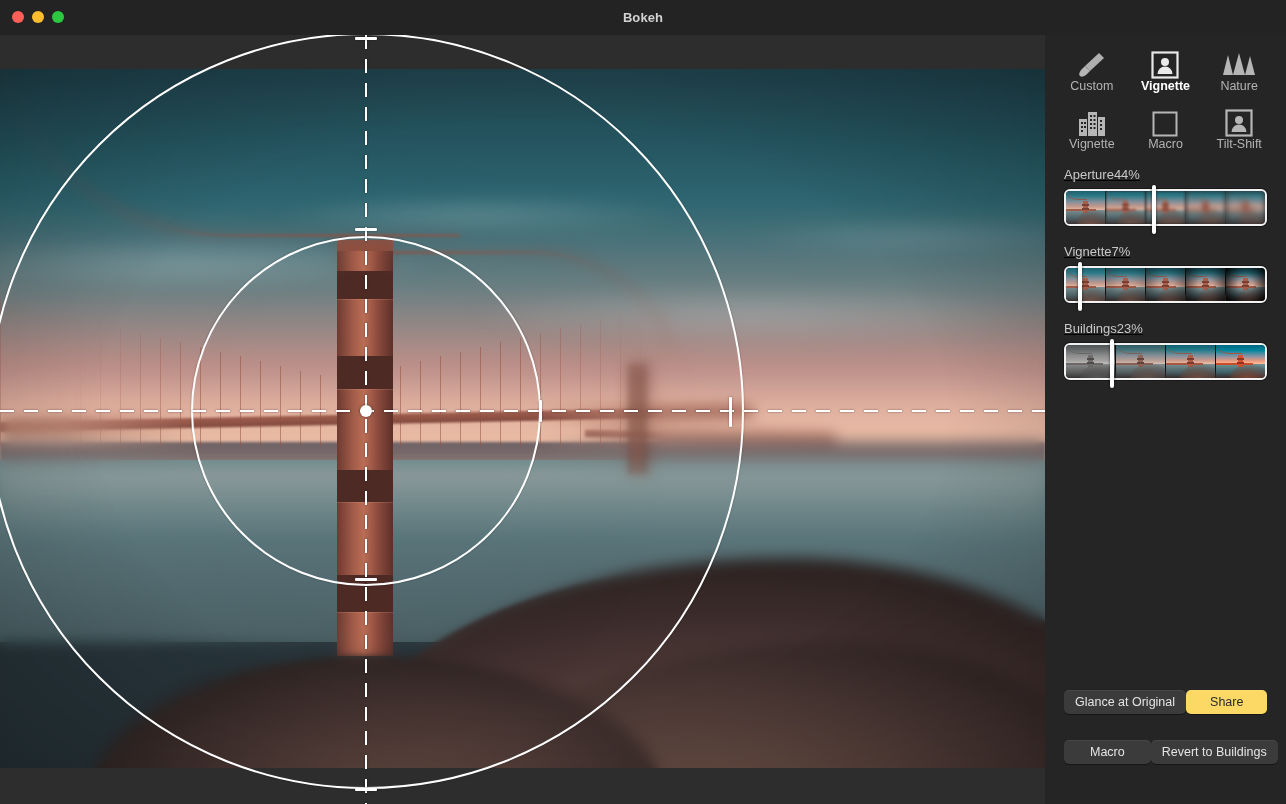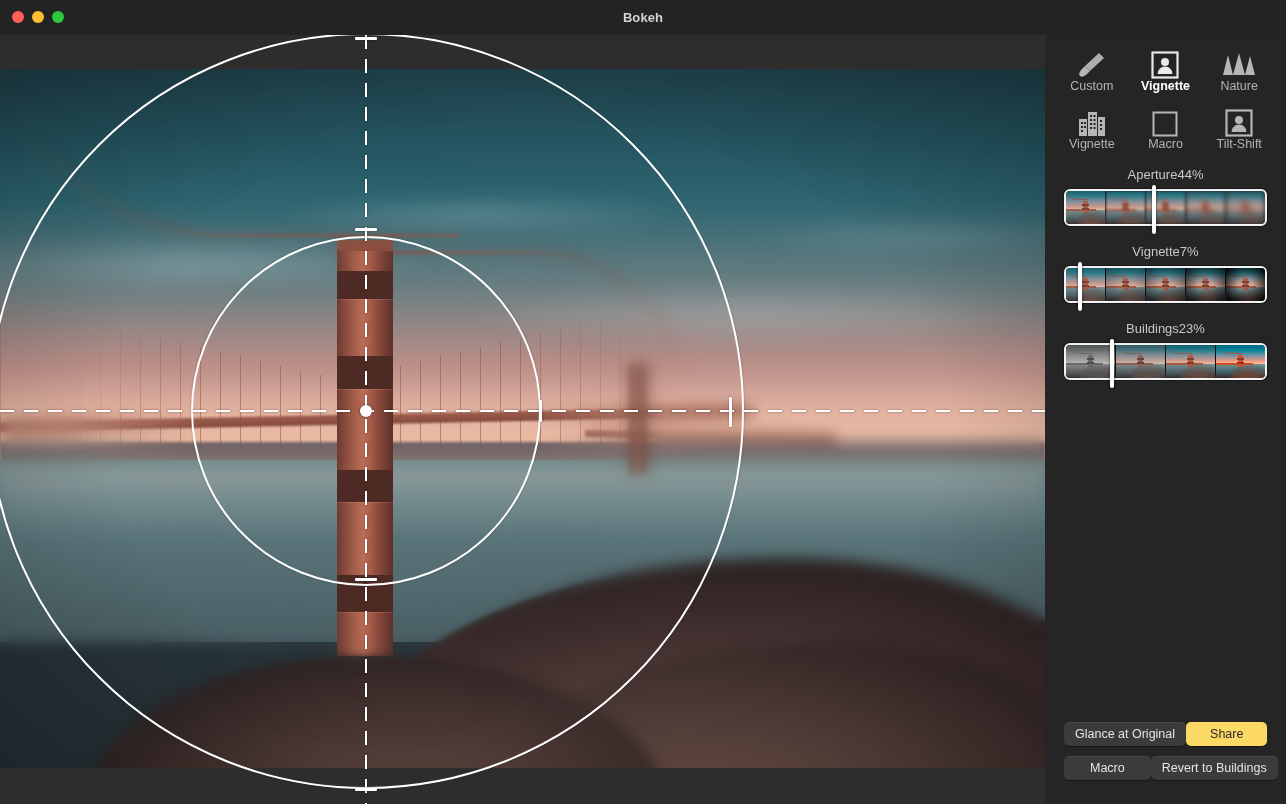--- a/index.html
+++ b/index.html
@@ -221,22 +221,23 @@
     color:#b6b6b6;
   }
   .preset .plabel { font-size:12.5px; color:#b3b3b3; }
   .preset.active .plabel { color:#ffffff; font-weight:bold; }
   .preset.active .glyph { color:#e9e9e9; }
 
   
   .sliders { padding:10px 19px 0 19px; }
   .slider-block { margin-bottom:18px; }
   .slider-head {
-    display:flex; justify-content:center; align-items:baseline;
+    display:flex; justify-content:flex-start; align-items:baseline;
     margin-bottom:7px;
+    text-decoration:underline;
   }
   .slider-label { font-size:13px; color:#c8c8c8; }
   .slider-value { font-size:13px; color:#c8c8c8; }
   .track {
     position:relative; height:37px; border-radius:6px;
     border:2px solid #f2f2f2; overflow:visible;
     box-shadow:0 0 0 1px rgba(0,0,0,.35);
   }
   .strip {
     position:absolute; inset:0; border-radius:4px; overflow:hidden; display:flex;
@@ -262,21 +263,21 @@
   .slider-thumb {
     position:absolute; top:-6px; width:4px; height:49px;
     background:#ffffff; border-radius:2px;
     box-shadow:0 0 3px rgba(0,0,0,.65);
     transform:translateX(-2px);
     cursor:ew-resize;
   }
 
   
   .footer { position:absolute; left:0; bottom:14px; width:241px; padding:0 19px; }
-  .btn-row { display:flex; justify-content:space-between; margin-bottom:10px; }
+  .btn-row { display:flex; justify-content:space-between; margin-bottom:26px; }
   .btn {
     font-size:12.5px; color:#e4e4e4; background:#3b3b3b;
     border:none; border-radius:5px; padding:5px 11px;
     box-shadow:0 1px 0 rgba(0,0,0,.4), inset 0 1px 0 rgba(255,255,255,.06);
     cursor:default; white-space:nowrap;
     font-family:"Liberation Sans", sans-serif;
   }
   .btn.primary { background:#fcd964; color:#2a2a2a; }
   .btn.share { padding:5px 24px; }
   .btn.undo  { padding:5px 26px; }

